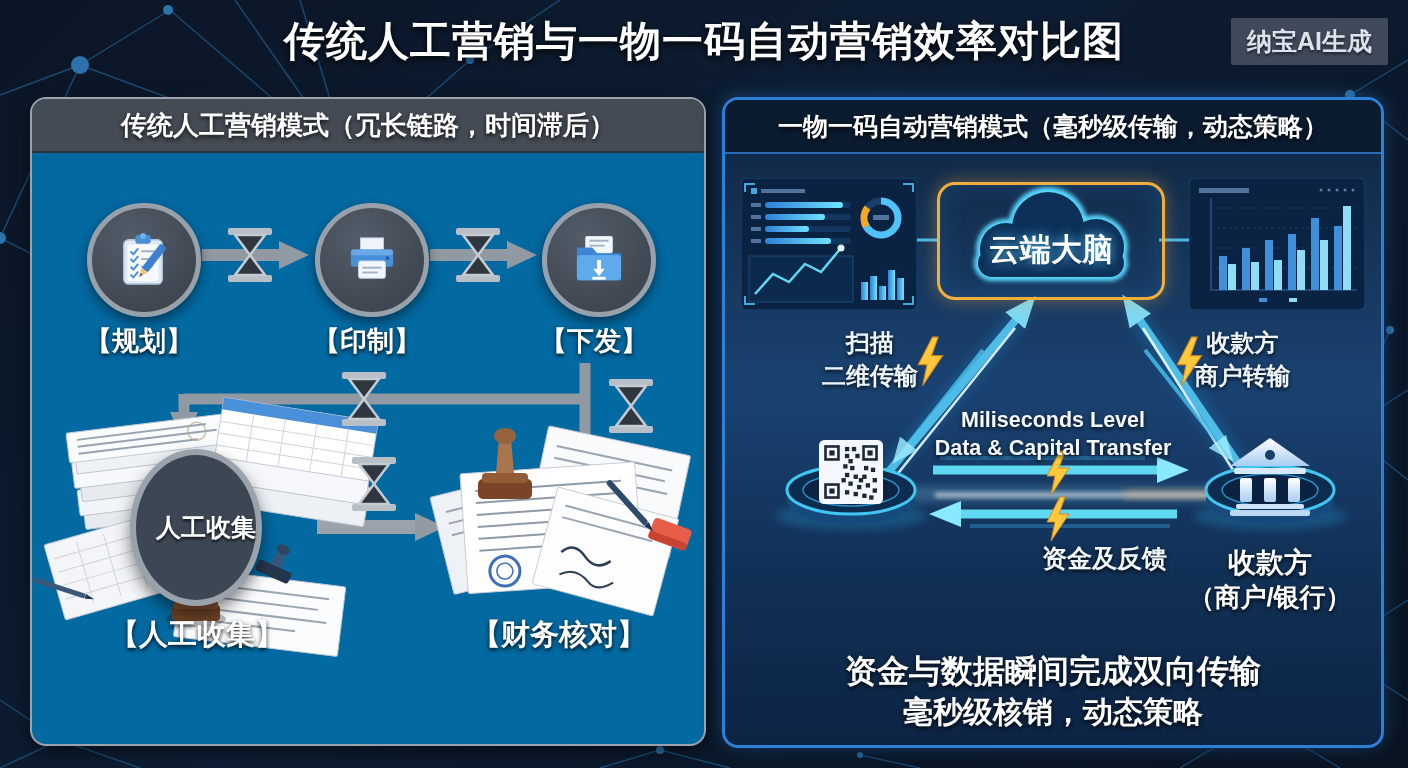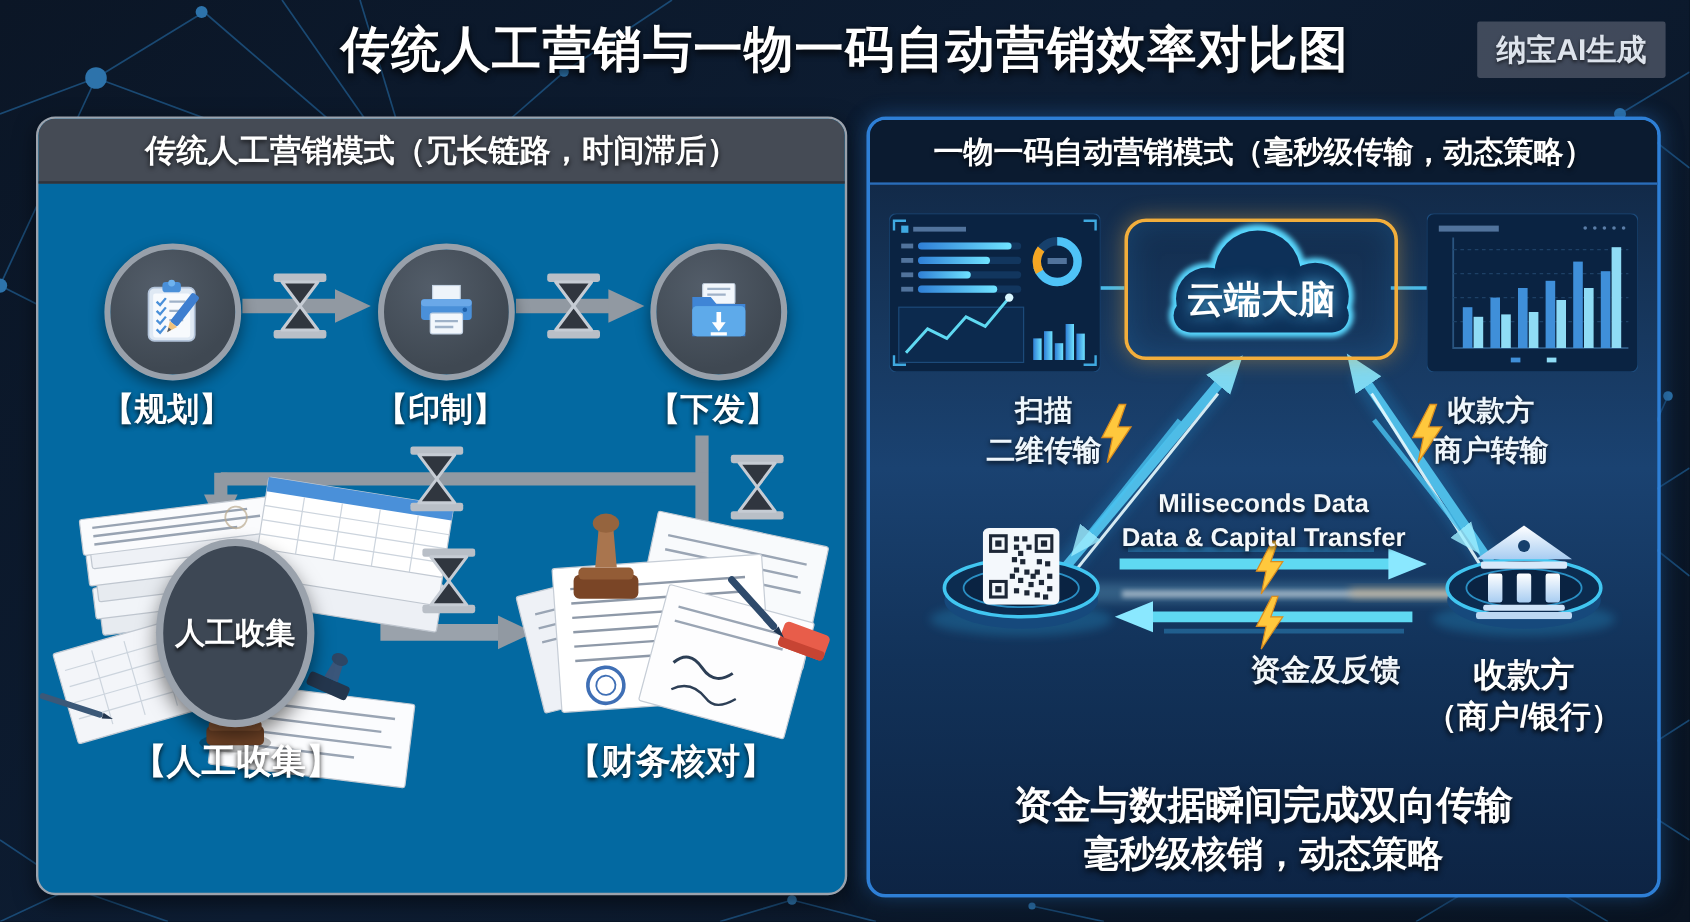--- a/index.html
+++ b/index.html
@@ -29,21 +29,21 @@
   .art{position:absolute;left:0;top:0;width:100%;height:100%;z-index:1;}
   
   .step-circle{position:absolute;top:104px;width:104px;height:104px;border-radius:50%;
     background:radial-gradient(circle at 38% 30%,#535d69,#3f4852 70%);
     border:5px solid #98a0aa;box-shadow:0 5px 12px rgba(0,0,0,.45);
     display:flex;align-items:center;justify-content:center;z-index:2;}
   .step-label{position:absolute;top:224px;width:170px;text-align:center;z-index:2;
     font-size:27px;font-weight:800;color:#fff;text-shadow:0 2px 4px rgba(0,0,0,.85);}
   .collect-ellipse{position:absolute;left:98px;top:350px;width:120px;height:145px;
     border-radius:50%;background:#3d4754;border:6px solid #9aa2ac;z-index:3;
-    box-shadow:0 8px 16px rgba(0,0,0,.5);display:flex;align-items:center;justify-content:center;}
+    box-shadow:0 8px 16px rgba(0,0,0,.5);display:flex;align-items:center;justify-content:flex-end;}
   .collect-ellipse span{font-size:25px;font-weight:800;color:#fff;text-shadow:0 2px 3px rgba(0,0,0,.8);}
   .caption{position:absolute;top:516px;width:210px;text-align:center;z-index:3;
     font-size:29px;font-weight:800;color:#fff;text-shadow:0 2px 4px rgba(0,0,0,.9);}
   .left-footer{position:absolute;left:0;right:0;top:585px;text-align:center;z-index:3;
     font-size:31px;font-weight:800;color:#fff;text-shadow:0 2px 5px rgba(0,0,0,.9);}
   
   .dash{position:absolute;top:78px;width:176px;height:132px;z-index:2;}
   .cloud-box{position:absolute;left:212px;top:82px;width:222px;height:112px;z-index:3;
     border:3px solid #f2ae3c;border-radius:18px;
     box-shadow:0 0 18px rgba(242,174,60,.4),inset 0 0 26px rgba(40,130,200,.25);}
@@ -526,21 +526,21 @@
   <div class="edge-label" style="left:78px;top:226px;width:134px">
     <div>扫描</div>
     <div>二维传输</div>
   </div>
   <div class="edge-label" style="left:445px;top:226px;width:145px">
     <div>收款方</div>
     <div>商户转输</div>
   </div>
 
   <div class="center-caption">
-    <div>Miliseconds Data</div>
+    <div>Miliseconds Level</div>
     <div>Data &amp; Capital Transfer</div>
   </div>
 
   <div class="funds-label">资金及反馈</div>
 
   <div class="node-icon" style="left:94px;top:340px">
     <svg width="64" height="64" viewBox="0 0 74 74">
       <rect x="0" y="0" width="74" height="74" rx="6" fill="#f4f8fc"></rect>
       <g fill="#1d2736">
         <rect x="6" y="6" width="18" height="18"></rect>

